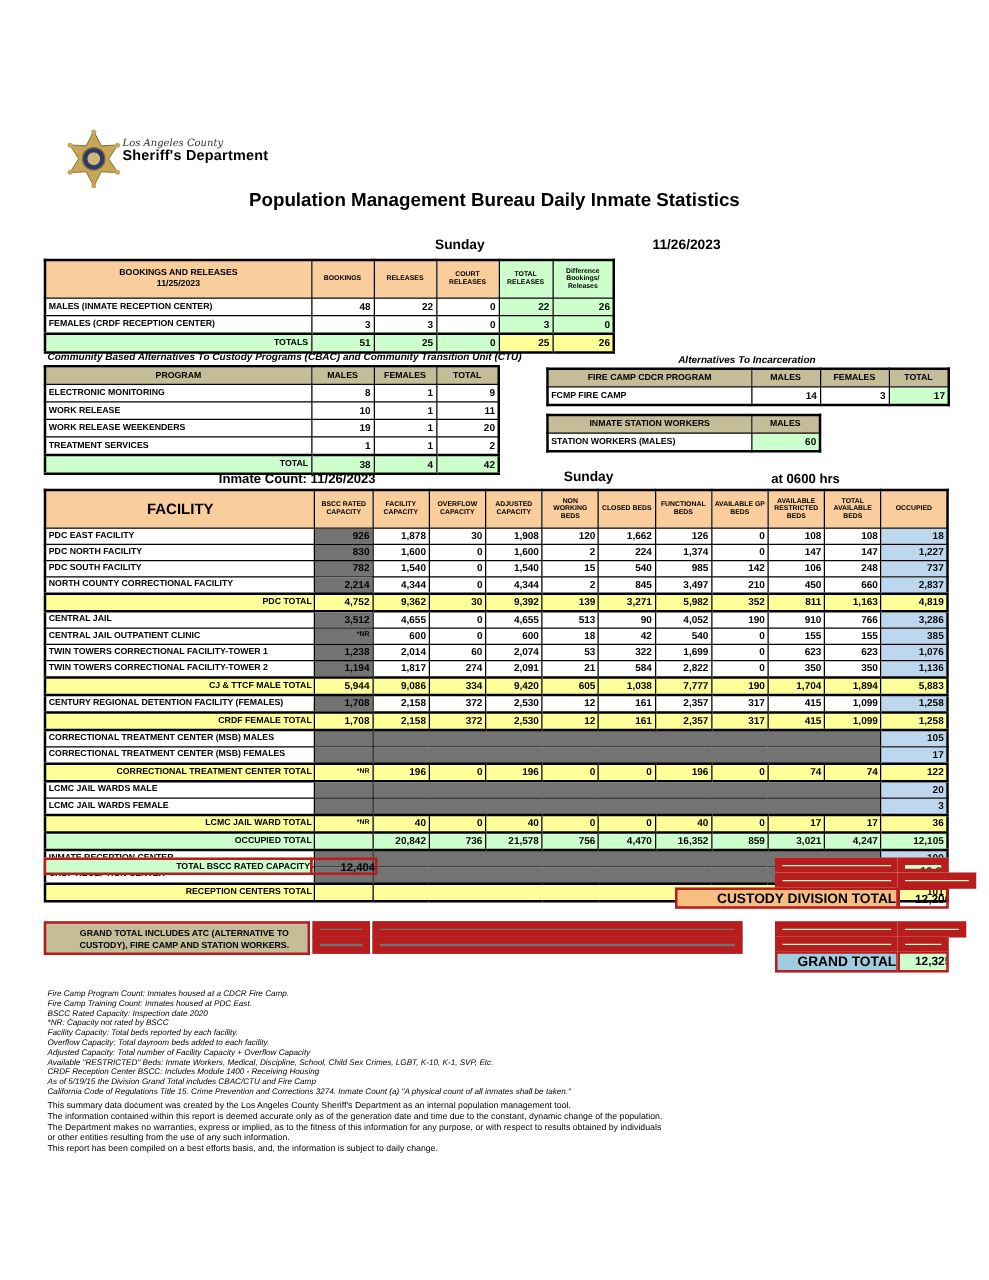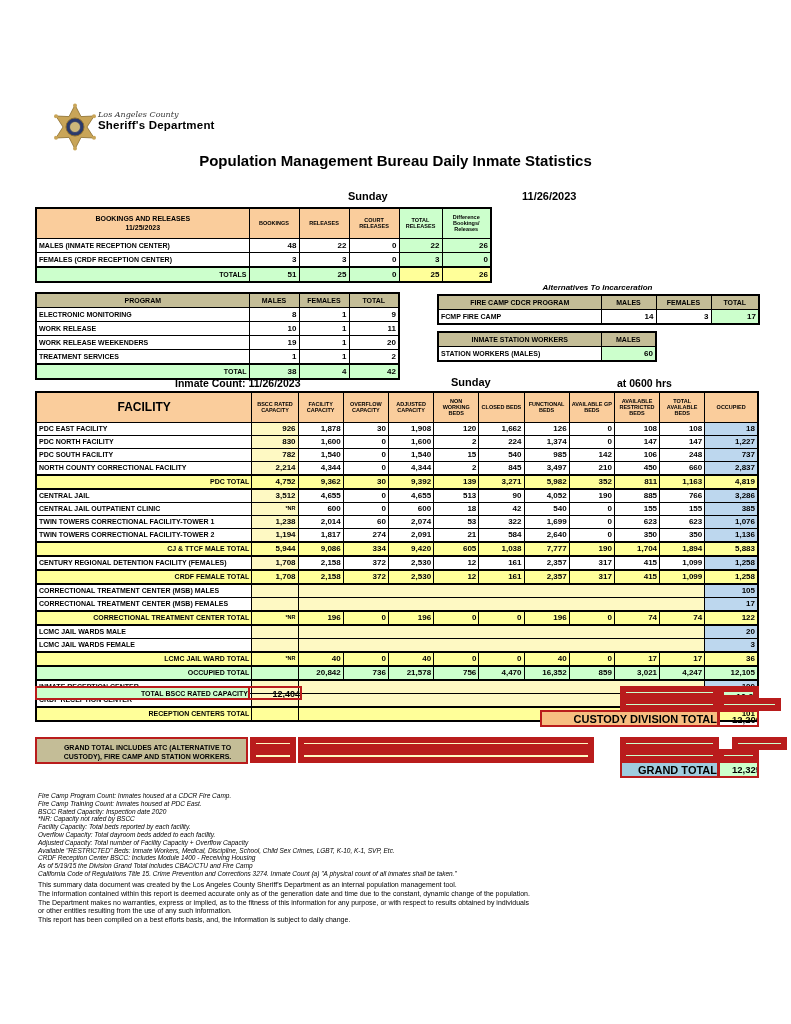--- a/index.html
+++ b/index.html
@@ -14,21 +14,21 @@
   .num{text-align:right;}
   .lbl{text-align:left;font-size:7px;}
   .rlbl{text-align:right;font-size:7px;}
   .ctr{text-align:right;}
   .hdr{background:#FACD9C;text-align:center;font-size:5.5px;line-height:6.3px;
        white-space:pre-line;vertical-align:middle;}
   .khaki{background:#C4BD97;text-align:center;font-size:7px;}
   .green{background:#CCFFCC;}
   .yellow{background:#FFFF99;}
   .blue{background:#BDD7EE;}
-  .gray{background:#fef9c3;}
+  .gray{background:#737373;}
   .nr{font-size:5.5px;}
   .thick td{border-top-width:2px;border-bottom-width:2px;}
   .title{width:100%;text-align:center;font-size:15px;font-weight:bold;}
   .b11{font-size:11px;font-weight:bold;margin-left:26px;}
   .capt{font-size:10.5px;font-weight:bold;}
   .ital{font-style:italic;font-weight:bold;font-size:8px;}
   .box{position:absolute;border:6px solid #b91c1c;box-sizing:border-box;font-weight:bold;
        overflow:hidden;padding-left:12px;}
   .note{font-style:italic;font-size:6.5px;line-height:7.8px;}
   .disc{font-size:7px;line-height:8.8px;}
@@ -106,20 +106,21 @@
           <td class="rlbl green">TOTALS</td>
           <td class="num green">51</td>
           <td class="num green">25</td>
           <td class="num green">0</td>
           <td class="num yellow">25</td>
           <td class="num yellow">26</td>
         </tr>
       </tbody>
     </table>
 
+  <div class="abs ital" style="top:281px;left:38px;">Community Based Alternatives To Custody Programs (CBAC) and Community Transition Unit (CTU)</div>
   <table id="cbac" class="abs frame h13" style="top:292px;left:35px;width:363px;">
     <colgroup>
         <col style="width:213px">
         <col style="width:50px">
         <col style="width:50px">
         <col style="width:50px">
       </colgroup>
   <tbody>
         <tr>
           <td class="khaki">PROGRAM</td>
@@ -318,21 +319,21 @@
         <tr>
           <td class="lbl">CENTRAL JAIL</td>
           <td class="num gray">3,512</td>
           <td class="num">4,655</td>
           <td class="num">0</td>
           <td class="num">4,655</td>
           <td class="num">513</td>
           <td class="num">90</td>
           <td class="num">4,052</td>
           <td class="num">190</td>
-          <td class="num">885</td>
+          <td class="num">910</td>
           <td class="num">766</td>
           <td class="num blue">3,286</td>
         </tr>
         <tr>
           <td class="lbl">CENTRAL JAIL OUTPATIENT CLINIC</td>
           <td class="num gray nr">*NR</td>
           <td class="num">600</td>
           <td class="num">0</td>
           <td class="num">600</td>
           <td class="num">18</td>
@@ -358,21 +359,21 @@
           <td class="num blue">1,076</td>
         </tr>
         <tr>
           <td class="lbl">TWIN TOWERS CORRECTIONAL FACILITY-TOWER 2</td>
           <td class="num gray">1,194</td>
           <td class="num">1,817</td>
           <td class="num">274</td>
           <td class="num">2,091</td>
           <td class="num">21</td>
           <td class="num">584</td>
-          <td class="num">2,640</td>
+          <td class="num">2,822</td>
           <td class="num">0</td>
           <td class="num">350</td>
           <td class="num">350</td>
           <td class="num blue">1,136</td>
         </tr>
         <tr class="thick">
           <td class="rlbl yellow">CJ &amp; TTCF MALE TOTAL</td>
           <td class="num yellow">5,944</td>
           <td class="num yellow">9,086</td>
           <td class="num yellow">334</td>
@@ -512,21 +513,21 @@
   </div>
 
   <div class="abs" style="top:737px;left:35px;width:724px;height:48px;">
     <div class="box khaki ctr" style="left:0;top:0;width:213px;height:27px;font-size:7px;line-height:9px;white-space:pre-line;padding-top:4px;border-width:2px;">GRAND TOTAL INCLUDES ATC (ALTERNATIVE TO
 CUSTODY), FIRE CAMP AND STATION WORKERS.</div>
     <div class="box gray" style="left:215px;top:0;width:46px;height:13px;"></div>
     <div class="box gray" style="left:215px;top:12px;width:46px;height:14px;"></div>
     <div class="box gray" style="left:263px;top:0;width:296px;height:13px;"></div>
     <div class="box gray" style="left:263px;top:12px;width:296px;height:14px;"></div>
     <div class="box green ctr" style="left:585px;top:0;width:99px;height:13px;line-height:11px;font-size:6px;">MALE ATC TOTAL</div>
-    <div class="box green num" style="left:697px;top:0;width:55px;height:13px;line-height:11px;font-size:9px;">112</div>
+    <div class="box green num" style="left:683px;top:0;width:55px;height:13px;line-height:11px;font-size:9px;">112</div>
     <div class="box green ctr" style="left:585px;top:12px;width:99px;height:13px;line-height:11px;font-size:6px;">FEMALE ATC TOTAL</div>
     <div class="box green num" style="left:683px;top:12px;width:41px;height:13px;line-height:11px;font-size:9px;">7</div>
     <div class="box ctr" style="left:585px;top:24px;width:99px;height:17px;line-height:14px;font-size:11px;background:#9FCCDE;border-width:2px;">GRAND TOTAL</div>
     <div class="box green num" style="left:683px;top:24px;width:41px;height:17px;line-height:14px;font-size:9.5px;border-width:2px;">12,325</div>
   </div>
 
   <div id="footnotes" class="abs note" style="top:792px;left:38px;width:700px;">
       <div>Fire Camp Program Count: Inmates housed at a CDCR Fire Camp.</div>
       <div>Fire Camp Training Count: Inmates housed at PDC East.</div>
       <div>BSCC Rated Capacity: Inspection date 2020</div>

